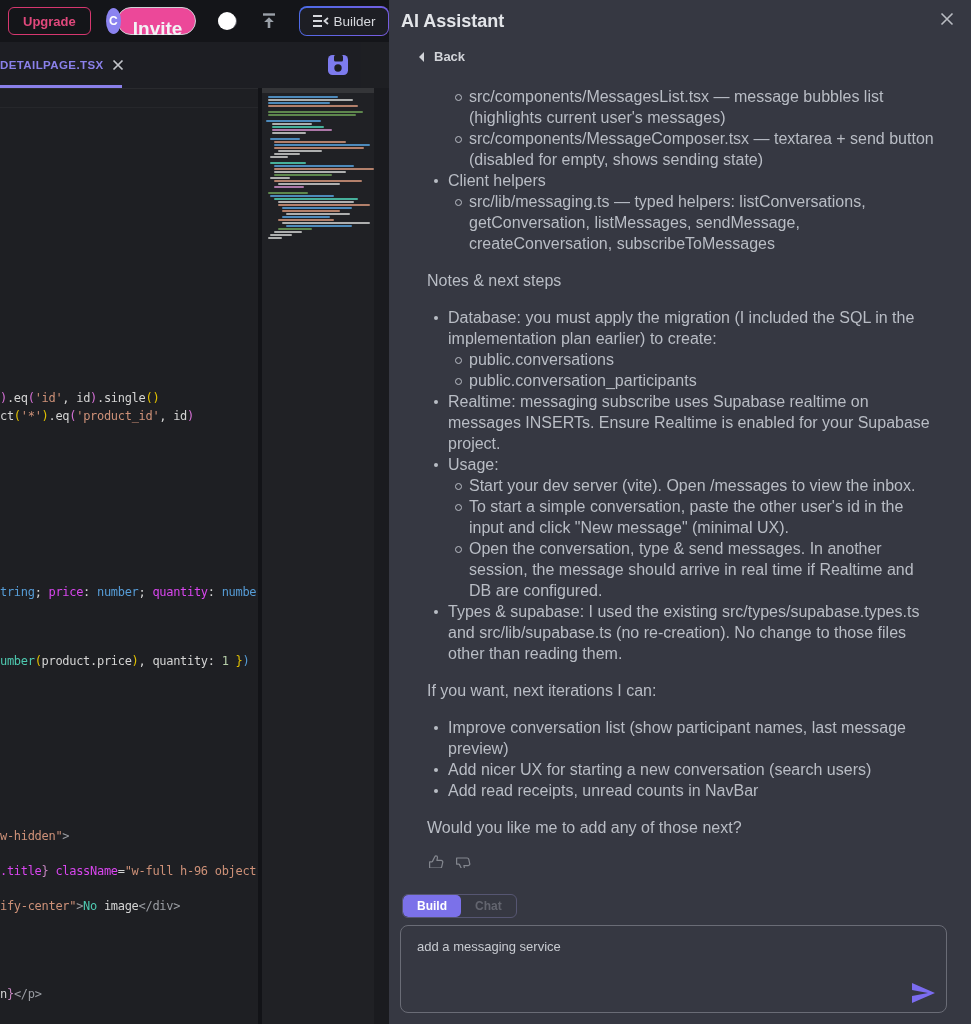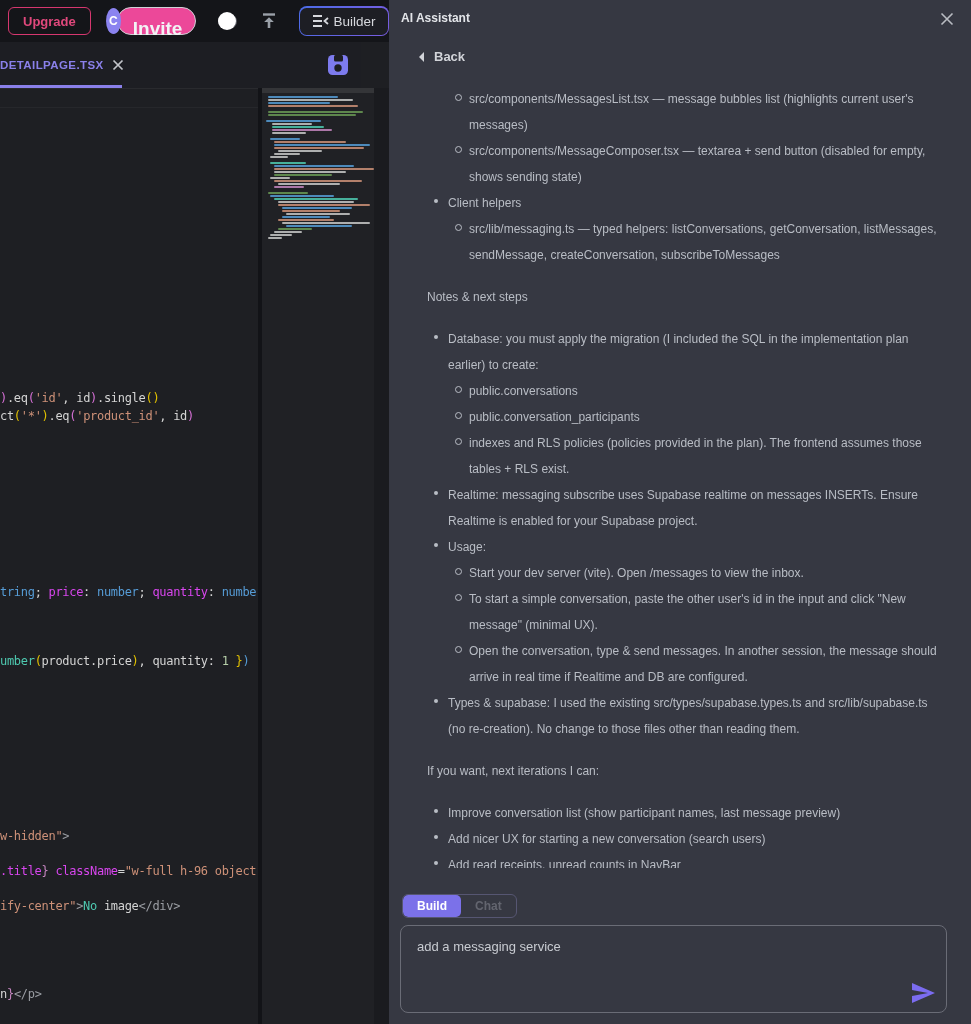--- a/index.html
+++ b/index.html
@@ -46,27 +46,27 @@
   .minimap-viewport { position:absolute; left:0; top:0; width:112px; height:5px; background:rgba(255,255,255,0.09); }
   .mm-lines { position:absolute; left:4px; top:8px; width:104px; }
   .mm-line { height:2px; margin-bottom:1px; border-radius:1px; opacity:.85; }
   .mm-b{background:#569cd6} .mm-o{background:#ce9178} .mm-g{background:#6a9955}
   .mm-w{background:#c8c8c8} .mm-t{background:#4ec9b0} .mm-p{background:#c586c0}
   .editor-right-gutter { position:absolute; left:374px; top:88px; width:15px; height:936px; background:#1a1b1f; }
 
   
   .ai-panel { position:absolute; left:389px; top:0; width:582px; height:1024px; background:#363842; }
   .ai-header { position:absolute; left:0; top:0; width:582px; height:40px; }
-  .ai-title { position:absolute; left:12px; top:11px; color:#e3e5e9; font-size:12px; font-weight:bold; }
+  .ai-title { position:absolute; left:12px; top:11px; color:#e3e5e9; font-size:18px; font-weight:bold; }
   .ai-close { position:absolute; right:16px; top:11px; width:16px; height:16px; cursor:pointer; }
   .back-row { position:absolute; left:28px; top:49px; display:flex; align-items:center; gap:9px; cursor:pointer; }
   .back-label { color:#d2d4d9; font-size:13px; font-weight:bold; }
 
   .msg-scroll { position:absolute; left:0; top:76px; width:582px; height:792px; overflow:hidden; }
-  .msg-body { margin-top:-6px; padding:0 32px 0 38px; color:#b9bdc5; font-size:12px; line-height:26px; }
+  .msg-body { margin-top:-6px; padding:0 32px 0 38px; color:#b9bdc5; font-size:16px; line-height:21px; }
   .msg-p { margin:16px 0; }
   .msg-list { margin:16px 0; }
   .msg-li { position:relative; }
   .msg-li.lvl1 { padding-left:21px; }
   .msg-li.lvl1::before { content:""; position:absolute; left:7px; top:8.5px; width:4px; height:4px;
     border-radius:50%; background:#b9bdc5; }
   .msg-li.lvl2 { padding-left:42px; }
   .msg-li.lvl2::before { content:""; position:absolute; left:28px; top:7.5px; width:5px; height:5px;
     border-radius:50%; border:1px solid #b9bdc5; }
   .feedback-row { display:flex; gap:9px; margin:16px 0 0 0; }
@@ -237,21 +237,20 @@
               <div class="msg-li lvl2">src/components/MessagesList.tsx — message bubbles list (highlights current user's messages)</div>
               <div class="msg-li lvl2">src/components/MessageComposer.tsx — textarea + send button (disabled for empty, shows sending state)</div>
               <div class="msg-li lvl1">Client helpers</div>
               <div class="msg-li lvl2">src/lib/messaging.ts — typed helpers: listConversations, getConversation, listMessages, sendMessage, createConversation, subscribeToMessages</div>
             </div>
             <div class="msg-p">Notes &amp; next steps</div>
             <div class="msg-list">
               <div class="msg-li lvl1">Database: you must apply the migration (I included the SQL in the implementation plan earlier) to create:</div>
               <div class="msg-li lvl2">public.conversations</div>
               <div class="msg-li lvl2">public.conversation_participants</div>
-              <div class="msg-li lvl2">indexes and RLS policies (policies provided in the plan). The frontend assumes those tables + RLS exist.</div>
               <div class="msg-li lvl1">Realtime: messaging subscribe uses Supabase realtime on messages INSERTs. Ensure Realtime is enabled for your Supabase project.</div>
               <div class="msg-li lvl1">Usage:</div>
               <div class="msg-li lvl2">Start your dev server (vite). Open /messages to view the inbox.</div>
               <div class="msg-li lvl2">To start a simple conversation, paste the other user's id in the input and click "New message" (minimal UX).</div>
               <div class="msg-li lvl2">Open the conversation, type &amp; send messages. In another session, the message should arrive in real time if Realtime and DB are configured.</div>
               <div class="msg-li lvl1">Types &amp; supabase: I used the existing src/types/supabase.types.ts and src/lib/supabase.ts (no re-creation). No change to those files other than reading them.</div>
             </div>
             <div class="msg-p">If you want, next iterations I can:</div>
             <div class="msg-list">
               <div class="msg-li lvl1">Improve conversation list (show participant names, last message preview)</div>

